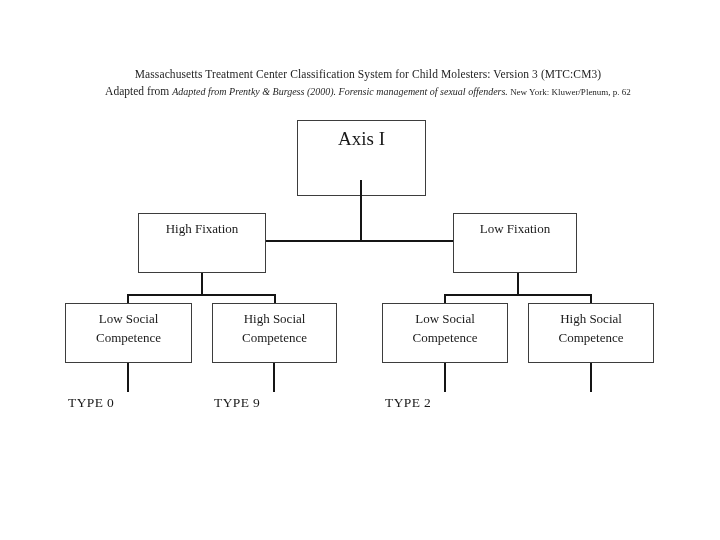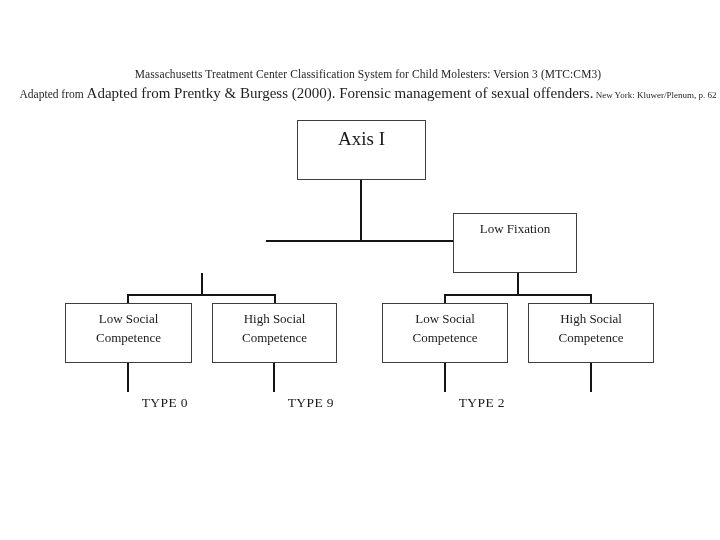--- a/index.html
+++ b/index.html
@@ -27,21 +27,22 @@
   .caption-line1 {
     top: 68px;
     font-size: 11.5px;
     letter-spacing: 0.1px;
   }
   .caption-line2 {
     top: 85px;
     font-size: 11.5px;
   }
   .cite-italic {
-    font-size: 15px;
+    font-style: italic;
+    font-size: 10px;
   }
   .cite-suffix {
     font-style: normal;
     font-size: 9px;
   }
   
   .node {
     position: absolute;
     box-sizing: border-box;
     border: 1px solid #3d3d3d;
@@ -59,38 +60,39 @@
   }
   
   .conn {
     position: absolute;
     background: #151515;
   }
   
   .type-label {
     position: absolute;
     width: 120px;
-    text-align: right;
+    text-align: left;
     font-size: 13.5px;
     letter-spacing: 0.4px;
     color: #1a1a1a;
   }
 </style>
 </head>
 <body>
 
 <div id="canvas">
 
   <div class="caption caption-line1">Massachusetts Treatment Center Classification System for Child Molesters: Version 3 (MTC:CM3)</div>
   <div class="caption caption-line2">
     <span>Adapted from </span><span class="cite-italic">Adapted from Prentky &amp; Burgess (2000). Forensic management of sexual offenders.</span><span class="cite-suffix"> New York: Kluwer/Plenum, p. 62</span>
   </div>
 
-  <div class="node root" style="left:297px; top:120px; width:129px; height:60px;">Axis I</div>
+  <div class="node root" style="left:297px; top:120px; width:129px; height:76px;">Axis I</div>
 
+  <div class="node" style="left:138px; top:213px; width:128px; height:60px;">High Fixation</div>
   <div class="node" style="left:453px; top:213px; width:124px; height:60px;">Low Fixation</div>
 
   <div class="node" style="left:65px; top:303px; width:127px; height:60px;">Low Social Competence</div>
   <div class="node" style="left:212px; top:303px; width:125px; height:60px;">High Social Competence</div>
   <div class="node" style="left:382px; top:303px; width:126px; height:60px;">Low Social Competence</div>
   <div class="node" style="left:528px; top:303px; width:126px; height:60px;">High Social Competence</div>
 
   <div class="conn" style="left:360px; top:180px; width:2px; height:62px;"></div>
   <div class="conn" style="left:266px; top:240px; width:187px; height:2px;"></div>
 

